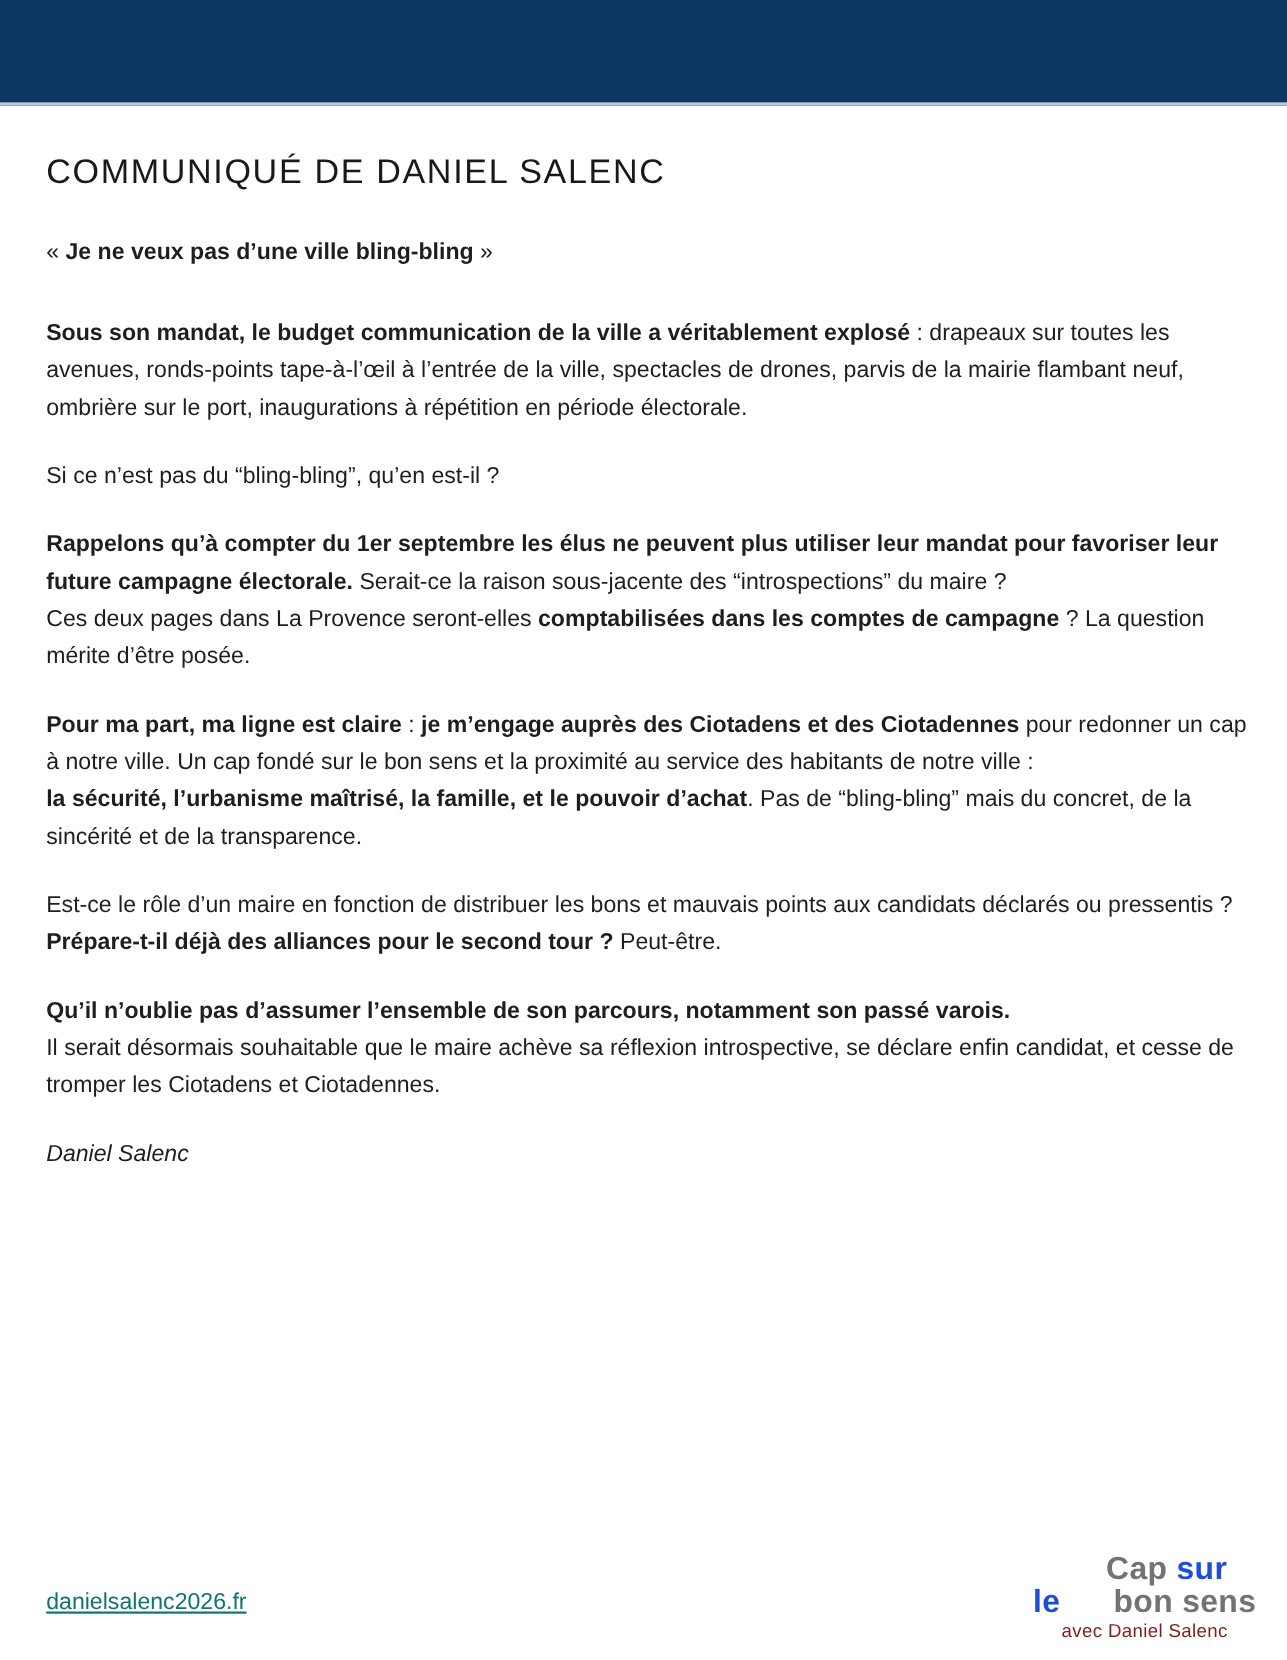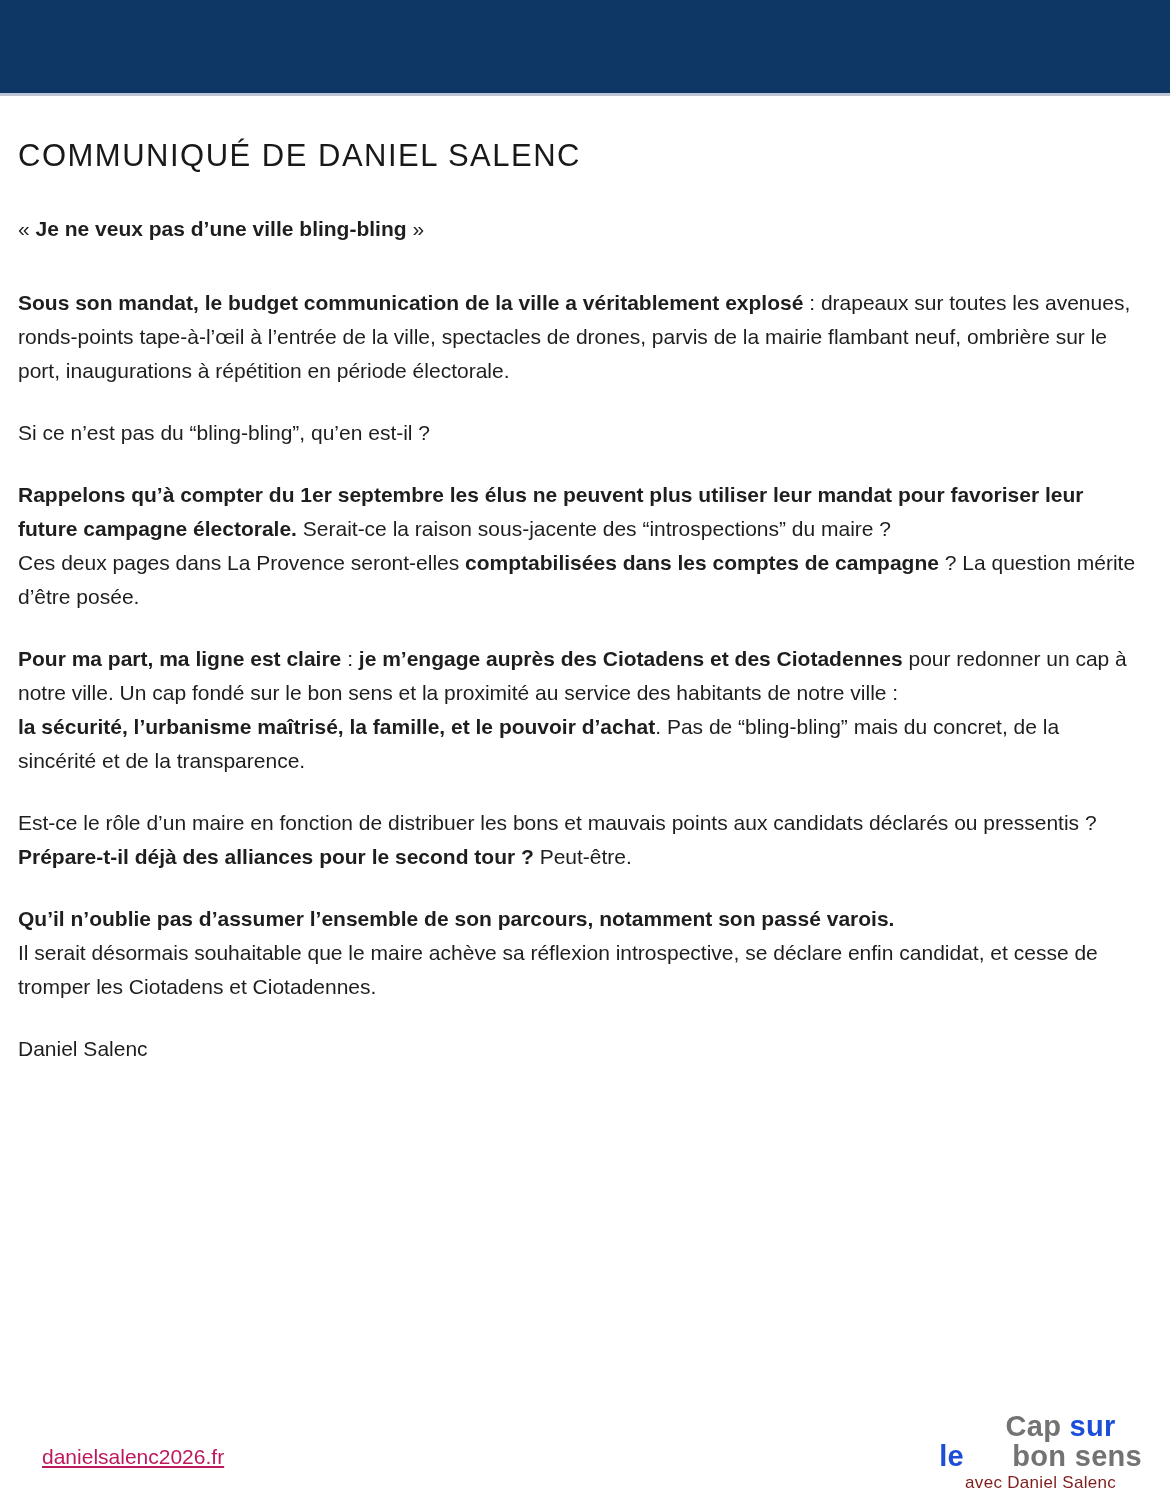--- a/index.html
+++ b/index.html
@@ -12,21 +12,21 @@
     font-family: "Liberation Sans", sans-serif;
     color: #1e1e1e;
   }
   .header-bar {
     width: 100%;
     height: 96px;
     background: #0e3766;
     border-bottom: 3px solid #bcc5d3;
   }
   .content {
-    padding: 0 28px 0 18px;
+    padding: 0 28px 0 42px;
   }
   .page-title {
     margin-top: 42px;
     font-size: 31px;
     font-weight: 400;
     letter-spacing: 1.5px;
     color: #191919;
     font-stretch: condensed;
   }
   .quote-line {
@@ -37,33 +37,34 @@
   .paragraphs p {
     font-size: 21px;
     line-height: 34px;
     margin: 0 0 28px 0;
   }
   .b { font-weight: bold; }
   .signature {
     font-size: 21px;
     line-height: 34px;
     margin-top: 12px;
+    font-style: italic;
   }
   .footer-row {
     position: absolute;
     left: 42px;
     right: 28px;
     bottom: 18px;
     display: flex;
     justify-content: space-between;
     align-items: flex-end;
   }
   .website-link {
     font-size: 21px;
-    color: #be185d;
+    color: #0f766e;
     text-decoration: underline;
     margin-bottom: 22px;
   }
   .logo {
     text-align: center;
     line-height: 1;
   }
   .logo .logo-line {
     font-size: 29px;
     font-weight: bold;

